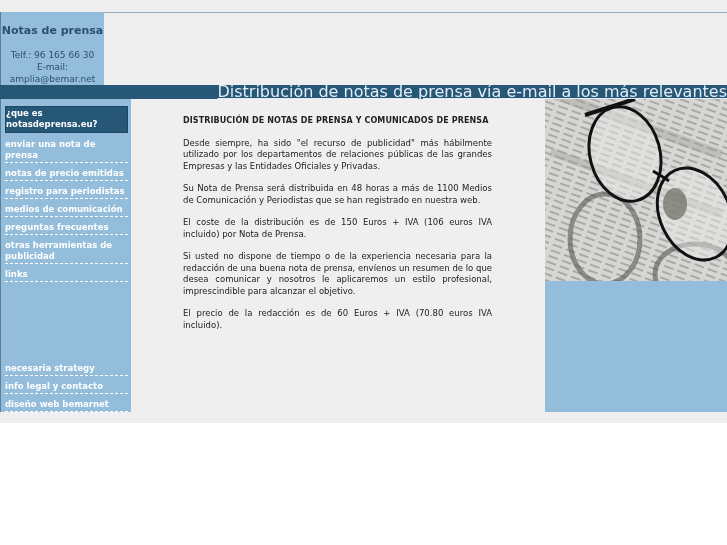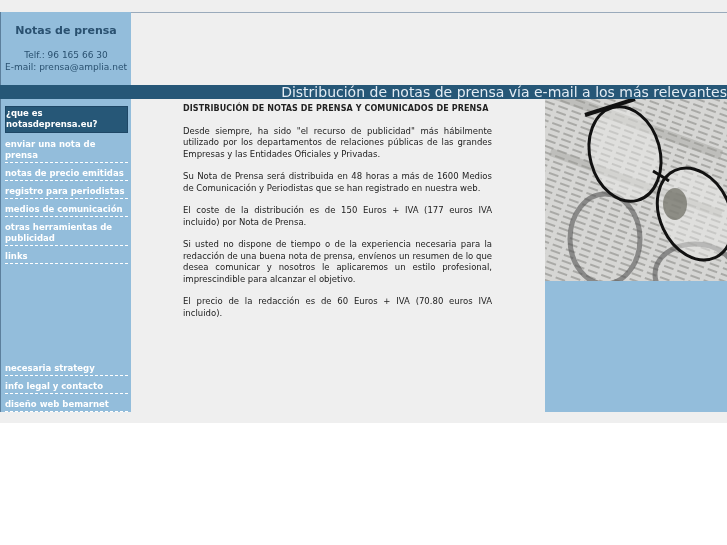--- a/index.html
+++ b/index.html
@@ -1,81 +1,82 @@
 <!DOCTYPE html>
 <html><head>
 <meta charset="utf-8">
 <style>
   html, body { margin:0; padding:0; }
   body { width:727px; height:545px; background:#ffffff; position:relative; overflow:hidden;
          font-family:"DejaVu Sans", "Liberation Sans", sans-serif; }
   .page-bg { position:absolute; left:0; top:0; width:727px; height:423px; background:#efefef; }
   .frame { position:absolute; left:0; top:12px; width:727px; height:400px;
            border-top:1px solid #9aaabb; border-bottom:2px solid #7f99b3; box-sizing:border-box; }
-  .logo-box { position:absolute; left:0; top:12px; width:131px; height:73px; background:#93bddb;
+  .logo-box { position:absolute; left:0; top:12px; width:104px; height:73px; background:#93bddb;
               border-left:1px solid #5c7f9c; box-sizing:border-box; text-align:center; color:#2a5170; }
   .logo-title { font-size:11px; font-weight:bold; margin-top:12px; }
   .logo-tel { font-size:9px; margin-top:12px; line-height:12px; }
   .banner { position:absolute; left:0; top:85px; width:727px; height:14px; background:#265777; overflow:hidden; }
-  .banner-text { position:absolute; right:0; top:0; white-space:nowrap; color:#e3ecf4; font-size:14px; line-height:14px; }
+  .banner-text { position:absolute; right:0; top:0; white-space:nowrap; color:#e3ecf4; font-size:16px; line-height:14px;text-decoration:underline; }
   .sidebar { position:absolute; left:0; top:99px; width:131px; height:313px; background:#93bddb;
              border-left:1px solid #5c7f9c; box-sizing:border-box; }
   .nav { position:absolute; left:4px; top:7px; width:123px; }
   .nav-item { display:block; font-size:8.5px; font-weight:bold; color:#ffffff; line-height:11px;
               padding:1px 0 1px 0; border-bottom:1px dashed #ffffff; margin-bottom:4px; cursor:pointer; }
   .nav-item.active { background:#265777; border:1px solid #1e4766; margin-bottom:5px; padding:1px 0 2px 0; }
   .nav-bottom { position:absolute; left:4px; top:263px; width:123px; }
   .content { position:absolute; left:131px; top:99px; width:414px; height:313px; background:#efefef; }
-  .content-inner { position:absolute; left:52px; top:4px; width:309px; color:#222; font-size:8.5px; line-height:11.5px; text-align:justify; }
+  .content-inner { position:absolute; left:52px; top:16px; width:309px; color:#222; font-size:8.5px; line-height:11.5px; text-align:justify; }
   .content-inner h1 { font-size:8px; font-weight:bold; margin:0 0 11px 0; letter-spacing:0.1px; }
   .content-inner p { margin:0 0 11px 0; }
   .photo { position:absolute; left:545px; top:99px; width:182px; height:182px; overflow:hidden; background:#cfcfcf; }
   .right-panel { position:absolute; left:545px; top:281px; width:182px; height:131px; background:#93bddb; }
 </style>
 </head>
 <body>
 
 <div class="page-bg"></div>
 <div class="frame"></div>
 
 <div class="logo-box">
   <div class="logo-title">Notas de prensa</div>
   <div class="logo-tel">
     <div>Telf.: 96 165 66 30</div>
-    <div>E-mail: prensa@amplia.net</div>
+    <div>E-mail: amplia@bemar.net</div>
   </div>
 </div>
 
 <div class="banner">
   <span class="banner-text">Distribución de notas de prensa vía e-mail a los más relevantes</span>
 </div>
 
 <div class="sidebar">
   <div class="nav">
     <a class="nav-item active">¿que es notasdeprensa.eu?</a>
     <a class="nav-item">enviar una nota de prensa</a>
     <a class="nav-item">notas de precio emitidas</a>
     <a class="nav-item">registro para periodistas</a>
     <a class="nav-item">medios de comunicación</a>
+    <a class="nav-item">preguntas frecuentes</a>
     <a class="nav-item">otras herramientas de publicidad</a>
     <a class="nav-item">links</a>
   </div>
   <div class="nav-bottom">
     <a class="nav-item">necesaria strategy</a>
     <a class="nav-item">info legal y contacto</a>
     <a class="nav-item">diseño web bemarnet</a>
   </div>
 </div>
 
 <div class="content">
   <div class="content-inner">
     <h1>DISTRIBUCIÓN DE NOTAS DE PRENSA Y COMUNICADOS DE PRENSA</h1>
     <p>Desde siempre, ha sido "el recurso de publicidad" más hábilmente utilizado por los departamentos de relaciones públicas de las grandes Empresas y las Entidades Oficiales y Privadas.</p>
-    <p>Su Nota de Prensa será distribuida en 48 horas a más de 1600 Medios de Comunicación y Periodistas que se han registrado en nuestra web.</p>
-    <p>El coste de la distribución es de 150 Euros + IVA (177 euros IVA incluido) por Nota de Prensa.</p>
+    <p>Su Nota de Prensa será distribuida en 48 horas a más de 1100 Medios de Comunicación y Periodistas que se han registrado en nuestra web.</p>
+    <p>El coste de la distribución es de 150 Euros + IVA (106 euros IVA incluido) por Nota de Prensa.</p>
     <p>Si usted no dispone de tiempo o de la experiencia necesaria para la redacción de una buena nota de prensa, envíenos un resumen de lo que desea comunicar y nosotros le aplicaremos un estilo profesional, imprescindible para alcanzar el objetivo.</p>
     <p>El precio de la redacción es de 60 Euros + IVA (70.80 euros IVA incluido).</p>
   </div>
 </div>
 
 <div class="photo">
   <svg width="182" height="182" viewBox="0 0 182 182">
     <defs>
       <pattern id="np" width="14" height="6" patternUnits="userSpaceOnUse" patternTransform="rotate(20)">
         <rect width="14" height="6" fill="#d6d6d4"></rect>

